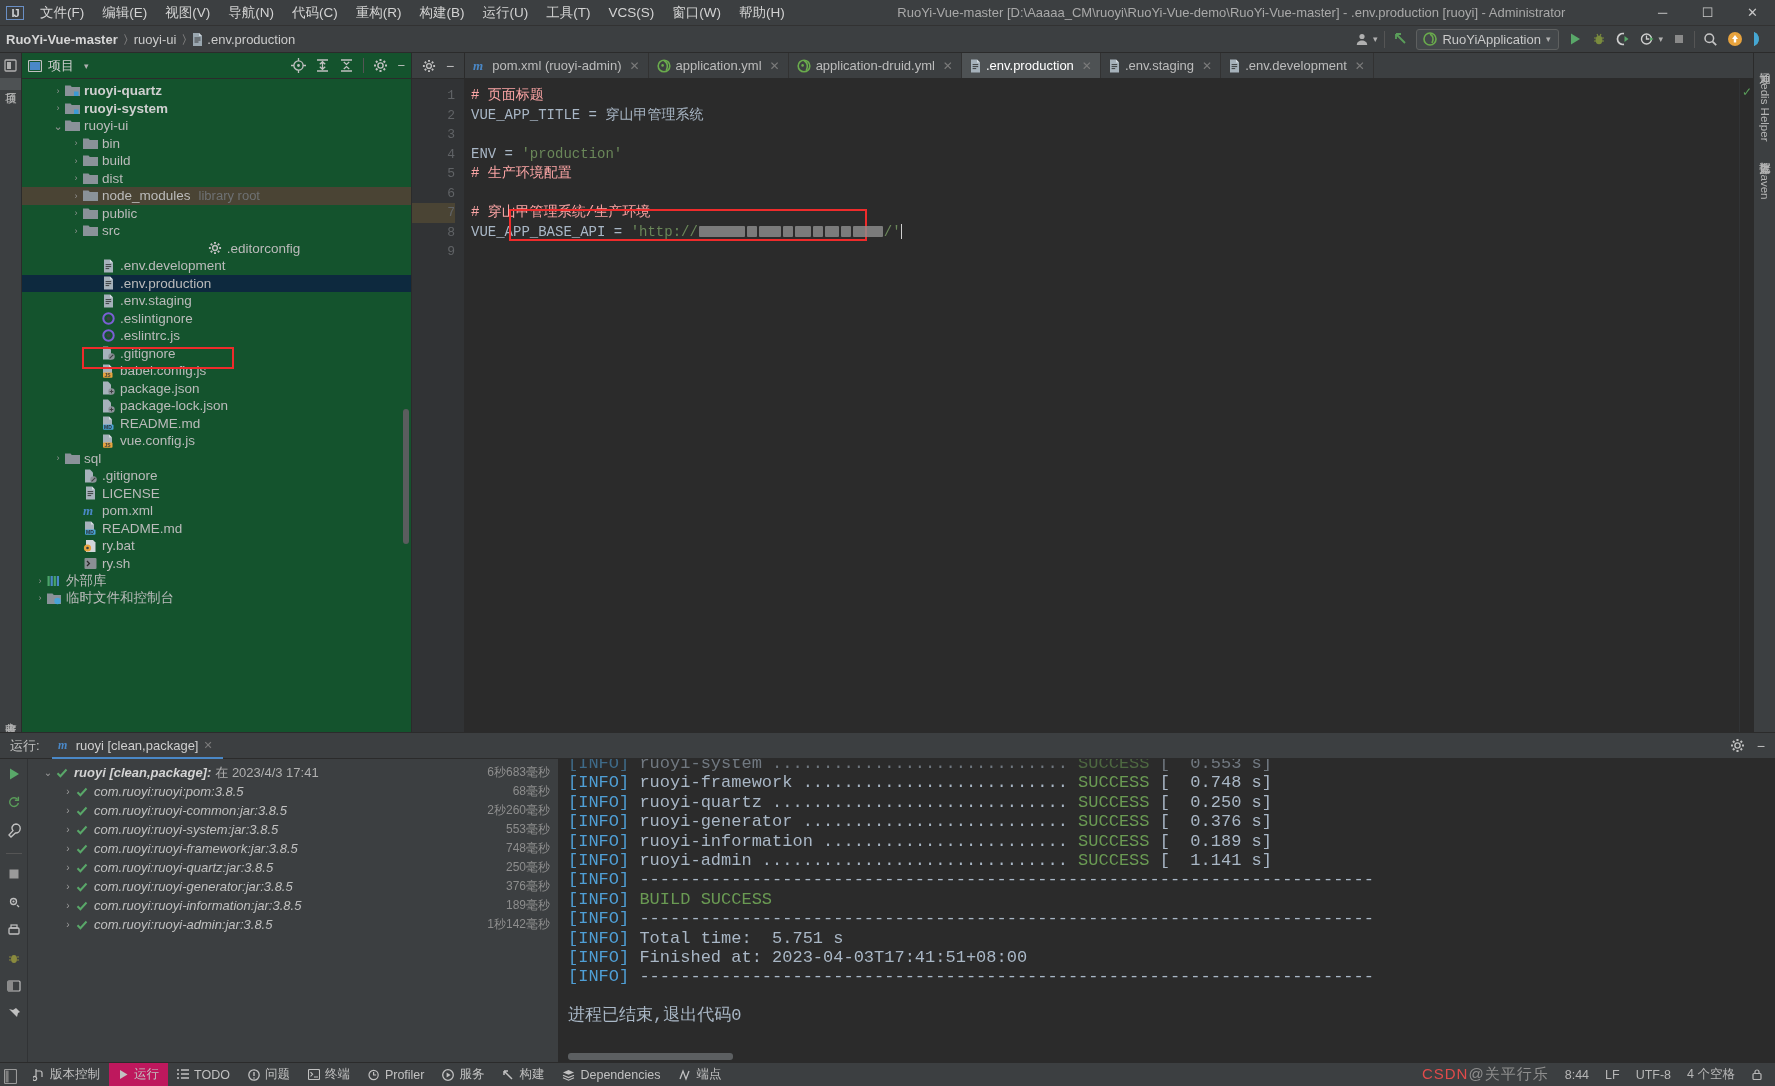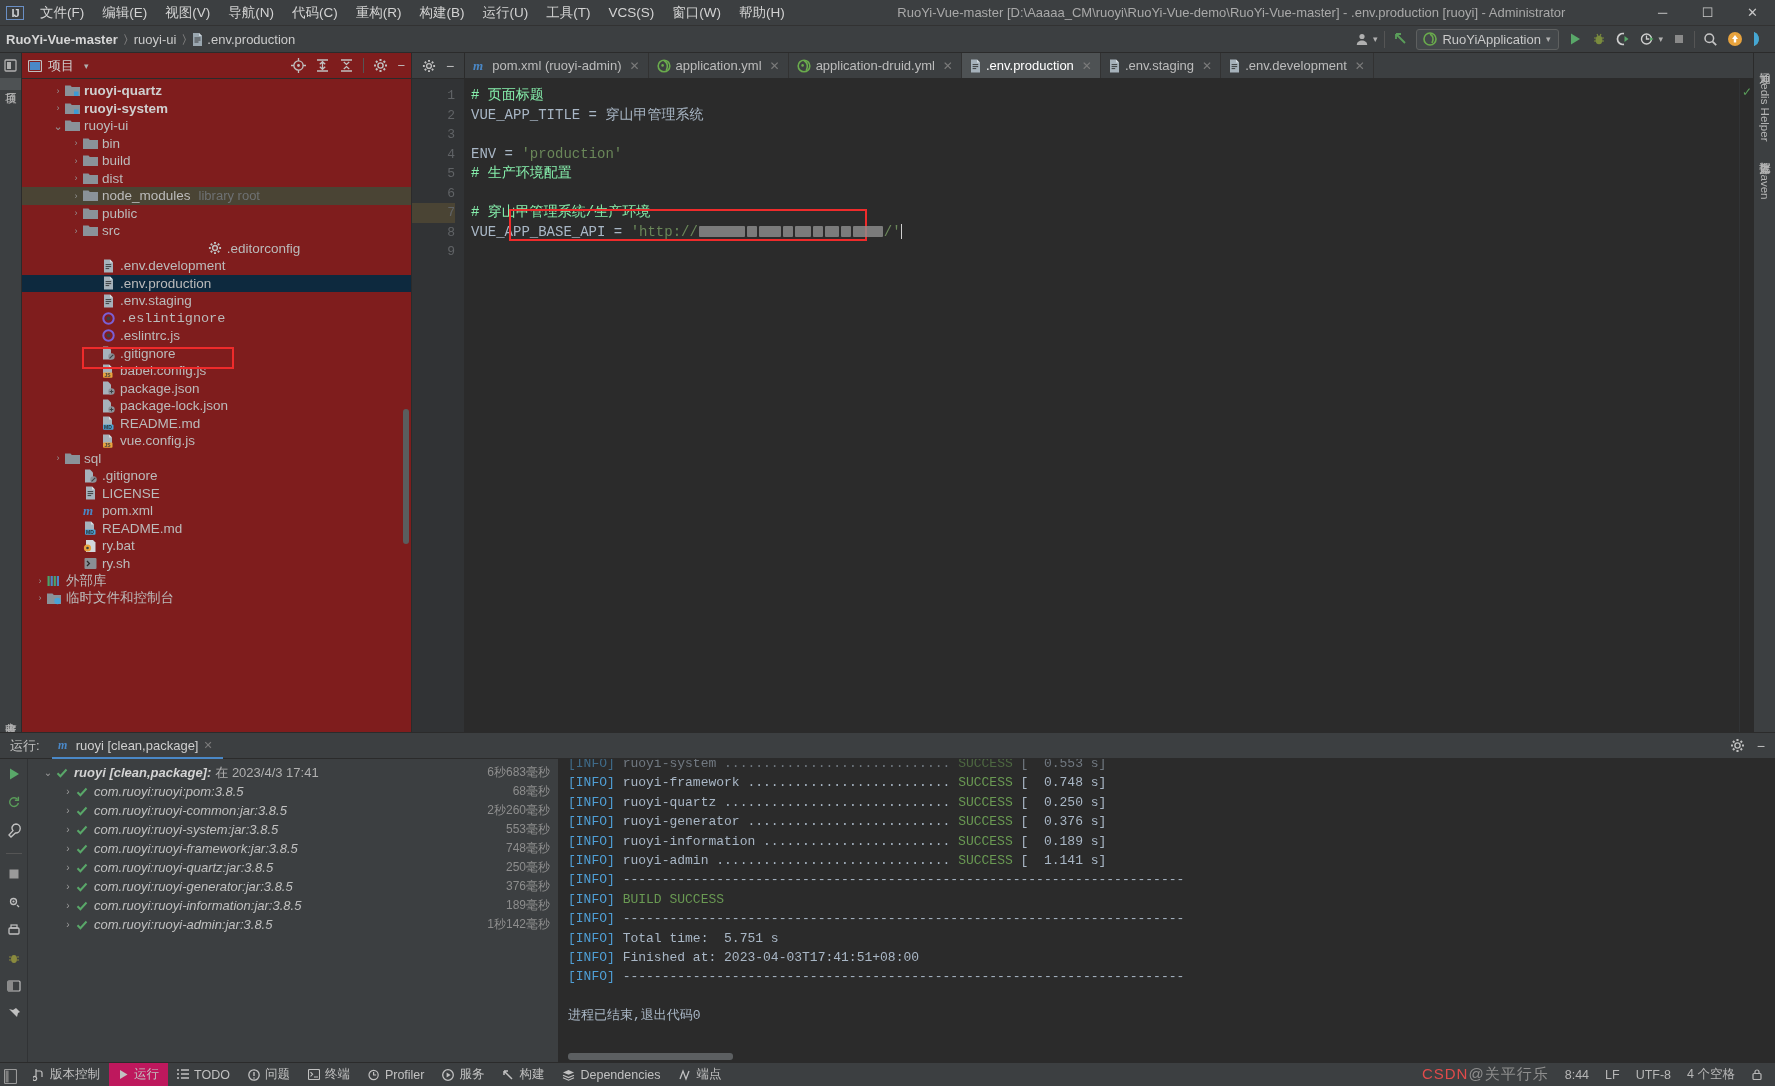--- a/index.html
+++ b/index.html
@@ -63,21 +63,21 @@
   .vtab.active { background: #4e5254; }
   .strip-sp { flex: 1; }
 
   
   .rightstrip {
     width: 22px; background: #3c3f41; border-left: 1px solid #2b2b2b;
     display: flex; flex-direction: column; align-items: center; padding-top: 4px; flex: 0 0 22px;
   }
 
   
-  .projpanel { width: 390px; background: #7f1d1d; display: flex; flex-direction: column; flex: 0 0 390px; border-right: 1px solid #2b2b2b;}
+  .projpanel { width: 390px; background: #14532d; display: flex; flex-direction: column; flex: 0 0 390px; border-right: 1px solid #2b2b2b;}
   .proj-header {
     height: 26px; display: flex; align-items: center; padding: 0 6px;
     border-bottom: 1px solid #2b2b2b; flex: 0 0 26px;
   }
   .proj-title { color: #d0d0d0; font-size: 13px; margin-left: 6px; }
   .proj-hdr-icons { margin-left: auto; display: flex; align-items: center; gap: 9px; }
   .tree { flex: 1; overflow: hidden; position: relative; padding-top: 3px; font-size: 13.5px; }
   .row {
     height: 17.5px; display: flex; align-items: center; white-space: nowrap; color: #b3b3b3;
     padding-right: 4px;
@@ -116,21 +116,21 @@
   .gutter {
     width: 52px; background: #313335; color: #606366; font-family: "Liberation Mono", monospace;
     font-size: 13px; text-align: right; padding: 7px 9px 0 0; flex: 0 0 52px; line-height: 19.5px;
   }
   .gutter div.hl { background: #4a4434; }
   .code {
     flex: 1; background: #2b2b2b; font-family: "Liberation Mono", monospace; font-size: 14px;
     padding: 7px 0 0 7px; line-height: 19.5px; position: relative; min-width: 0;
   }
   .cl { white-space: pre; height: 19.5px; }
-  .c-comment { color: #86efac; }
+  .c-comment { color: #fca5a5; }
   .c-key { color: #a9b7c6; }
   .c-op { color: #a9b7c6; }
   .c-str { color: #6a8759; }
   .blur {
     display: inline-block; background: #8d8d8d; height: 11px; vertical-align: middle;
     margin: 0 1px; border-radius: 1px; opacity: 0.82;
   }
   .caret { display: inline-block; width: 1px; height: 15px; background: #cfcfcf; vertical-align: middle;}
   .red-box-code {
     position: absolute; left: 45px; top: 130px; width: 358px; height: 32px;
@@ -159,21 +159,21 @@
   .runstrip .sep { width: 16px; height: 1px; background: #555; }
   .tasktree { width: 530px; background: #3c3f41; flex: 0 0 530px; padding-top: 4px; overflow: hidden;}
   .trow { height: 19px; display: flex; align-items: center; font-size: 13px; color: #bbbbbb; padding-right: 8px; }
   .trow .arrow { width: 16px; flex: 0 0 16px; }
   .chk { color: #59a869; margin-right: 6px; font-size: 12px; flex: 0 0 auto; }
   .tname { color: #c0c0c0; font-style: italic; }
   .tname.bold { font-weight: bold; color: #d3d3d3; }
   .tdate { color: #b0b0b0; font-weight: normal; margin-left: 4px; }
   .ttime { margin-left: auto; color: #8d8d8d; font-size: 12px; }
   .console {
-    flex: 1; background: #2b2b2b; font-family: "Liberation Mono", monospace; font-size: 13px;
+    flex: 1; background: #2b2b2b; font-family: "Liberation Mono", monospace; font-size: 17px;
     padding: 4px 0 0 10px; overflow: hidden; position: relative; line-height: 19.4px; min-width: 0;
   }
   .ln { white-space: pre; }
   .lvl { color: #4f9fd6; }
   .succ { color: #6a9a53; }
   .gray { color: #a9b7c6; }
   .dots { color: #a9b7c6; }
   .hscroll {
     position: absolute; left: 0; right: 0; bottom: 2px; height: 7px;
   }
@@ -494,21 +494,21 @@
             <span class="arrow"></span>
             <span class="ficon">
               <svg width="11" height="14" viewBox="0 0 11 14">
                 <path d="M1 0.5h6l3 3v10H1z" fill="#a6b2bb"></path>
                 <path d="M7 0.5l3 3H7z" fill="#d6dde2"></path>
                 <path d="M2.6 5.6h5.6M2.6 7.6h5.6M2.6 9.6h3.6" stroke="#3c3f41" stroke-width="1"></path>
               </svg>
             </span>
             <span class="rname">.env.staging</span>
           </div>
-          <div class="row" style="padding-left: 66px; font-family: Liberation Mono, monospace;">
+          <div class="row" style="padding-left: 66px;">
             <span class="arrow"></span>
             <span class="ficon">
               <svg width="13" height="13" viewBox="0 0 13 13">
                 <circle cx="6.5" cy="6.5" r="5.2" fill="none" stroke="#7b5fd4" stroke-width="2"></circle>
                 <circle cx="6.5" cy="6.5" r="1.9" fill="#3c3f41"></circle>
               </svg>
             </span>
             <span class="rname">.eslintignore</span>
           </div>
           <div class="row" style="padding-left: 66px;">

